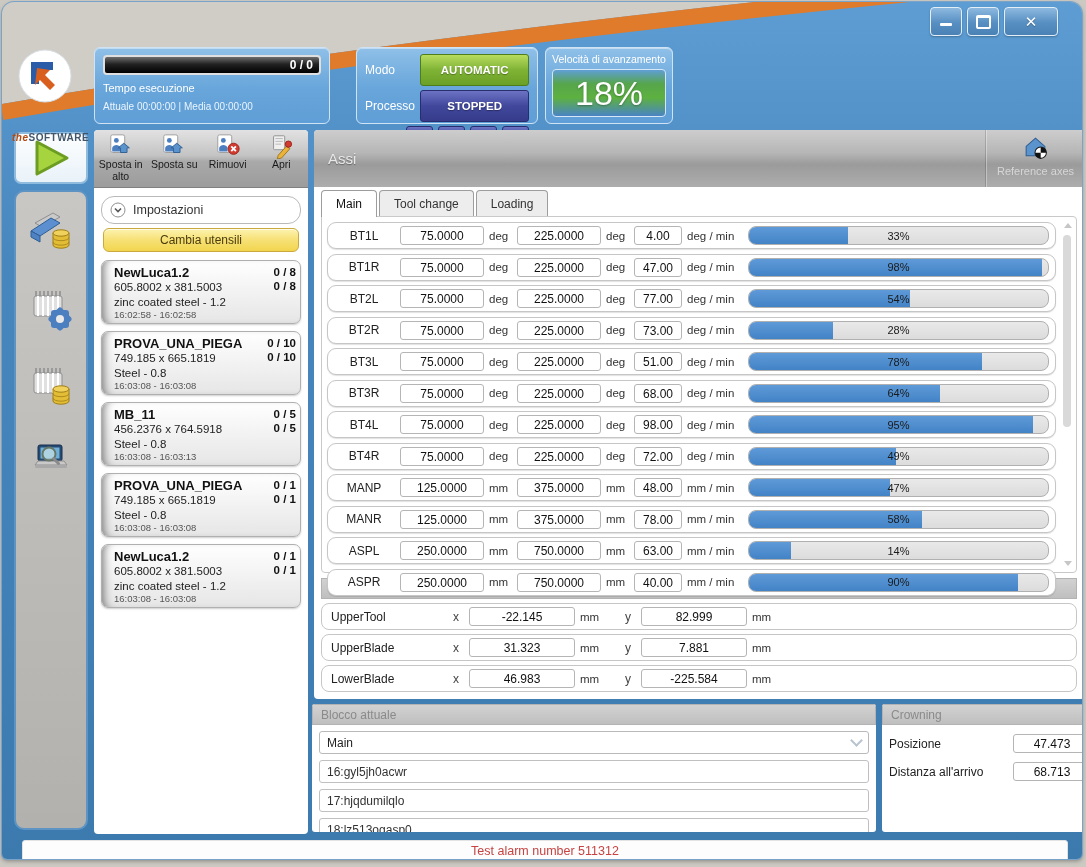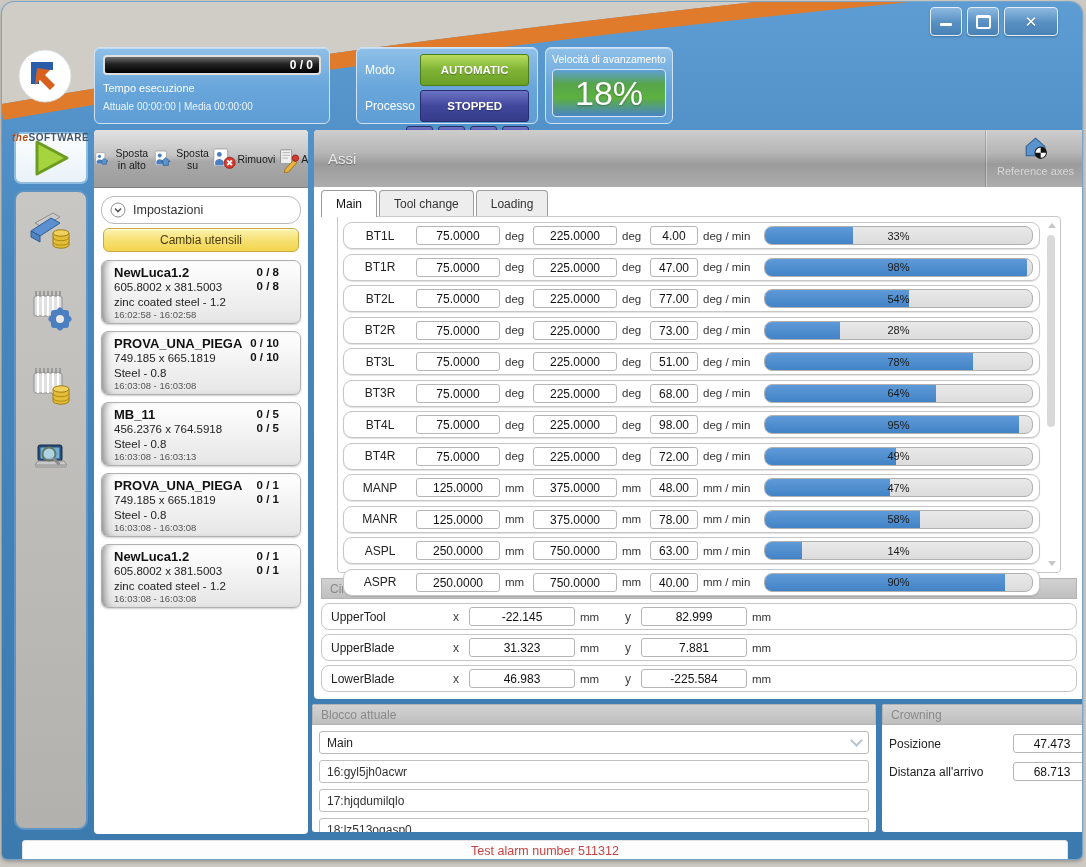--- a/index.html
+++ b/index.html
@@ -47,48 +47,48 @@
   
   .playbtn{position:absolute;left:12px;top:130px;width:74px;height:52px;background:linear-gradient(180deg,#fdfefe,#e9f2f9);
     border:2px solid #8fbbde;border-radius:7px;display:flex;align-items:center;justify-content:center;box-sizing:border-box;}
   .sidebar{position:absolute;left:12px;top:188px;width:74px;height:640px;border:2px solid #5d94c4;border-radius:10px;
     background:linear-gradient(180deg,#c9c7c3,#b3b1ad);box-sizing:border-box;display:flex;flex-direction:column;align-items:center;padding-top:14px;gap:27px;}
   .sico{width:50px;height:50px;display:flex;align-items:center;justify-content:center;}
   
   .joblist{position:absolute;left:92px;top:128px;width:214px;height:704px;background:#fff;border-radius:4px;overflow:hidden;}
   .jtoolbar{height:57px;background:linear-gradient(180deg,#e2e2e2,#c3c3c3 45%,#a9a9a9 55%,#9c9c9c);
     border-bottom:1px solid #808080;display:flex;}
-  .tbtn{flex:1;display:flex;align-items:center;padding-top:3px;font-size:10.5px;color:#1a1a1a;line-height:1.1;text-align:center;}
+  .tbtn{flex:1;display:flex;flex-direction:column;align-items:center;padding-top:3px;font-size:10.5px;color:#1a1a1a;line-height:1.1;text-align:center;}
   .settings{margin:8px 7px 4px 7px;height:26px;border:1px solid #b9b9b9;border-radius:13px;background:#fff;
     display:flex;align-items:center;padding:0 8px;gap:7px;}
   .settings .slbl{font-size:12.5px;color:#333;}
   .cambia{margin:2px 9px 6px 9px;height:22px;border:1px solid #caa93f;border-radius:6px;
     background:linear-gradient(180deg,#fcf3b0,#f7e27a 45%,#f2d54e);display:flex;align-items:center;justify-content:center;
     font-size:12px;color:#4a3c10;box-shadow:inset 0 1px 0 rgba(255,255,255,.7);}
   .cards{padding:2px 7px;}
   .card{position:relative;height:64px;margin-bottom:7px;border:1px solid #b0b0b0;border-radius:7px;
     background:linear-gradient(180deg,#ffffff,#f1f1f1 55%,#e6e6e6);
     box-shadow:inset 8px 0 9px -6px rgba(30,30,30,.55), 0 1px 2px rgba(0,0,0,.2);
     padding:4px 8px 2px 12px;box-sizing:border-box;}
   .card .jname{font-size:13px;font-weight:bold;color:#111;line-height:15px;}
   .card .jsize,.card .jmat{font-size:11.5px;color:#222;line-height:14.5px;}
   .card .jtime{font-size:9.5px;color:#555;line-height:12px;}
-  .jcounts{position:absolute;right:21px;top:4px;text-align:right;font-size:11.5px;font-weight:bold;color:#111;line-height:14px;}
+  .jcounts{position:absolute;right:4px;top:4px;text-align:right;font-size:11.5px;font-weight:bold;color:#111;line-height:14px;}
   
   .mainpanel{position:absolute;left:312px;top:128px;width:770px;height:569px;background:#fff;border-radius:4px;overflow:hidden;}
   .assihdr{height:57px;background:linear-gradient(180deg,#cdcdcd 0%,#b6b6b6 40%,#9b9b9b 60%,#adadad 100%);display:flex;}
   .assititle{flex:1;display:flex;align-items:center;padding-left:14px;font-size:15px;color:#e8e8e8;text-shadow:0 1px 1px rgba(0,0,0,.35);}
   .hbtn{width:98px;display:flex;flex-direction:column;align-items:center;justify-content:flex-start;padding-top:5px;
     border-left:1px solid rgba(255,255,255,.35);box-shadow:-1px 0 0 rgba(0,0,0,.15);box-sizing:border-box;}
   .hbtn .hlbl{font-size:11px;color:#d6d6d6;margin-top:4px;}
   .tabs{display:flex;padding:3px 0 0 7px;}
   .tab{height:25px;padding:0 14px;display:flex;align-items:center;font-size:12px;color:#333;
     border:1px solid #9d9d9d;border-bottom:none;border-radius:4px 4px 0 0;background:#ededed;margin-right:2px;position:relative;}
   .tab.active{background:#fff;color:#111;z-index:3;height:26px;margin-bottom:-1px;}
-  .tabbox{margin:0 23px;border:1px solid #c9c9c9;border-radius:0 4px 4px 4px;position:relative;
+  .tabbox{margin:0 7px;border:1px solid #c9c9c9;border-radius:0 4px 4px 4px;position:relative;
     padding:5px 20px 3px 5px;height:357px;box-sizing:border-box;background:#fff;}
   .arow{display:flex;align-items:center;height:25px;margin-bottom:4.5px;border:1px solid #c6c6c6;border-radius:9px;
     background:#fff;box-shadow:0 1px 1px rgba(0,0,0,.12);}
   .alab{width:72px;text-align:center;font-size:12px;color:#222;}
   .inp{height:19px;line-height:19px;border:1px solid #b5b5b5;border-radius:3px;background:#fff;
     text-align:center;font-size:12px;color:#111;box-sizing:border-box;}
   .arow .inp{width:84px;}
   .arow .inp.small{width:48px;}
   .unit{font-size:11.5px;color:#333;padding-left:5px;box-sizing:border-box;}
   .arow .unit{width:33px;}

